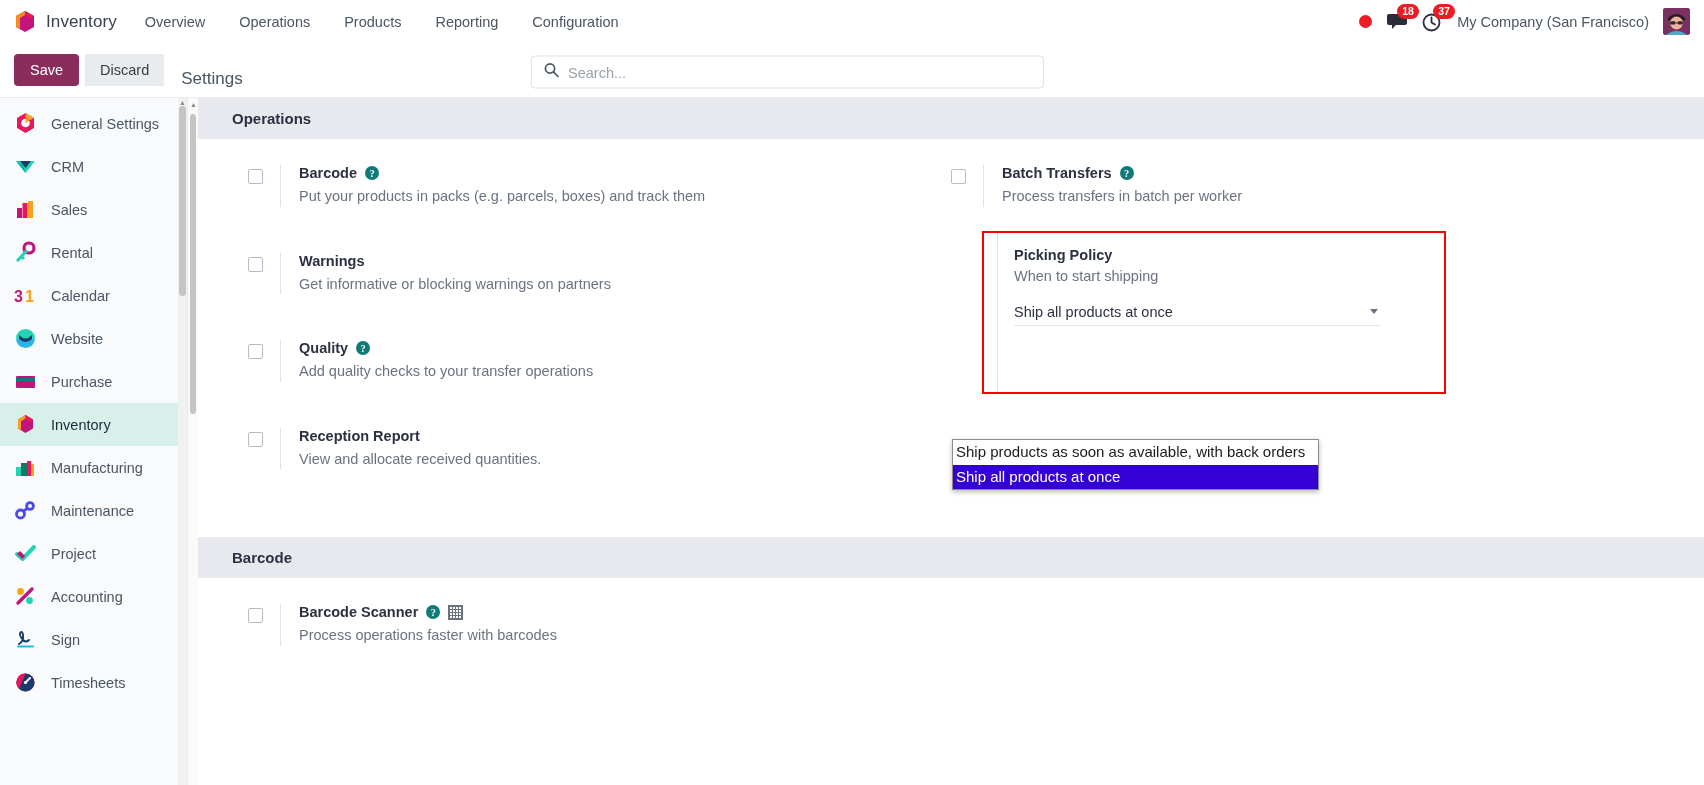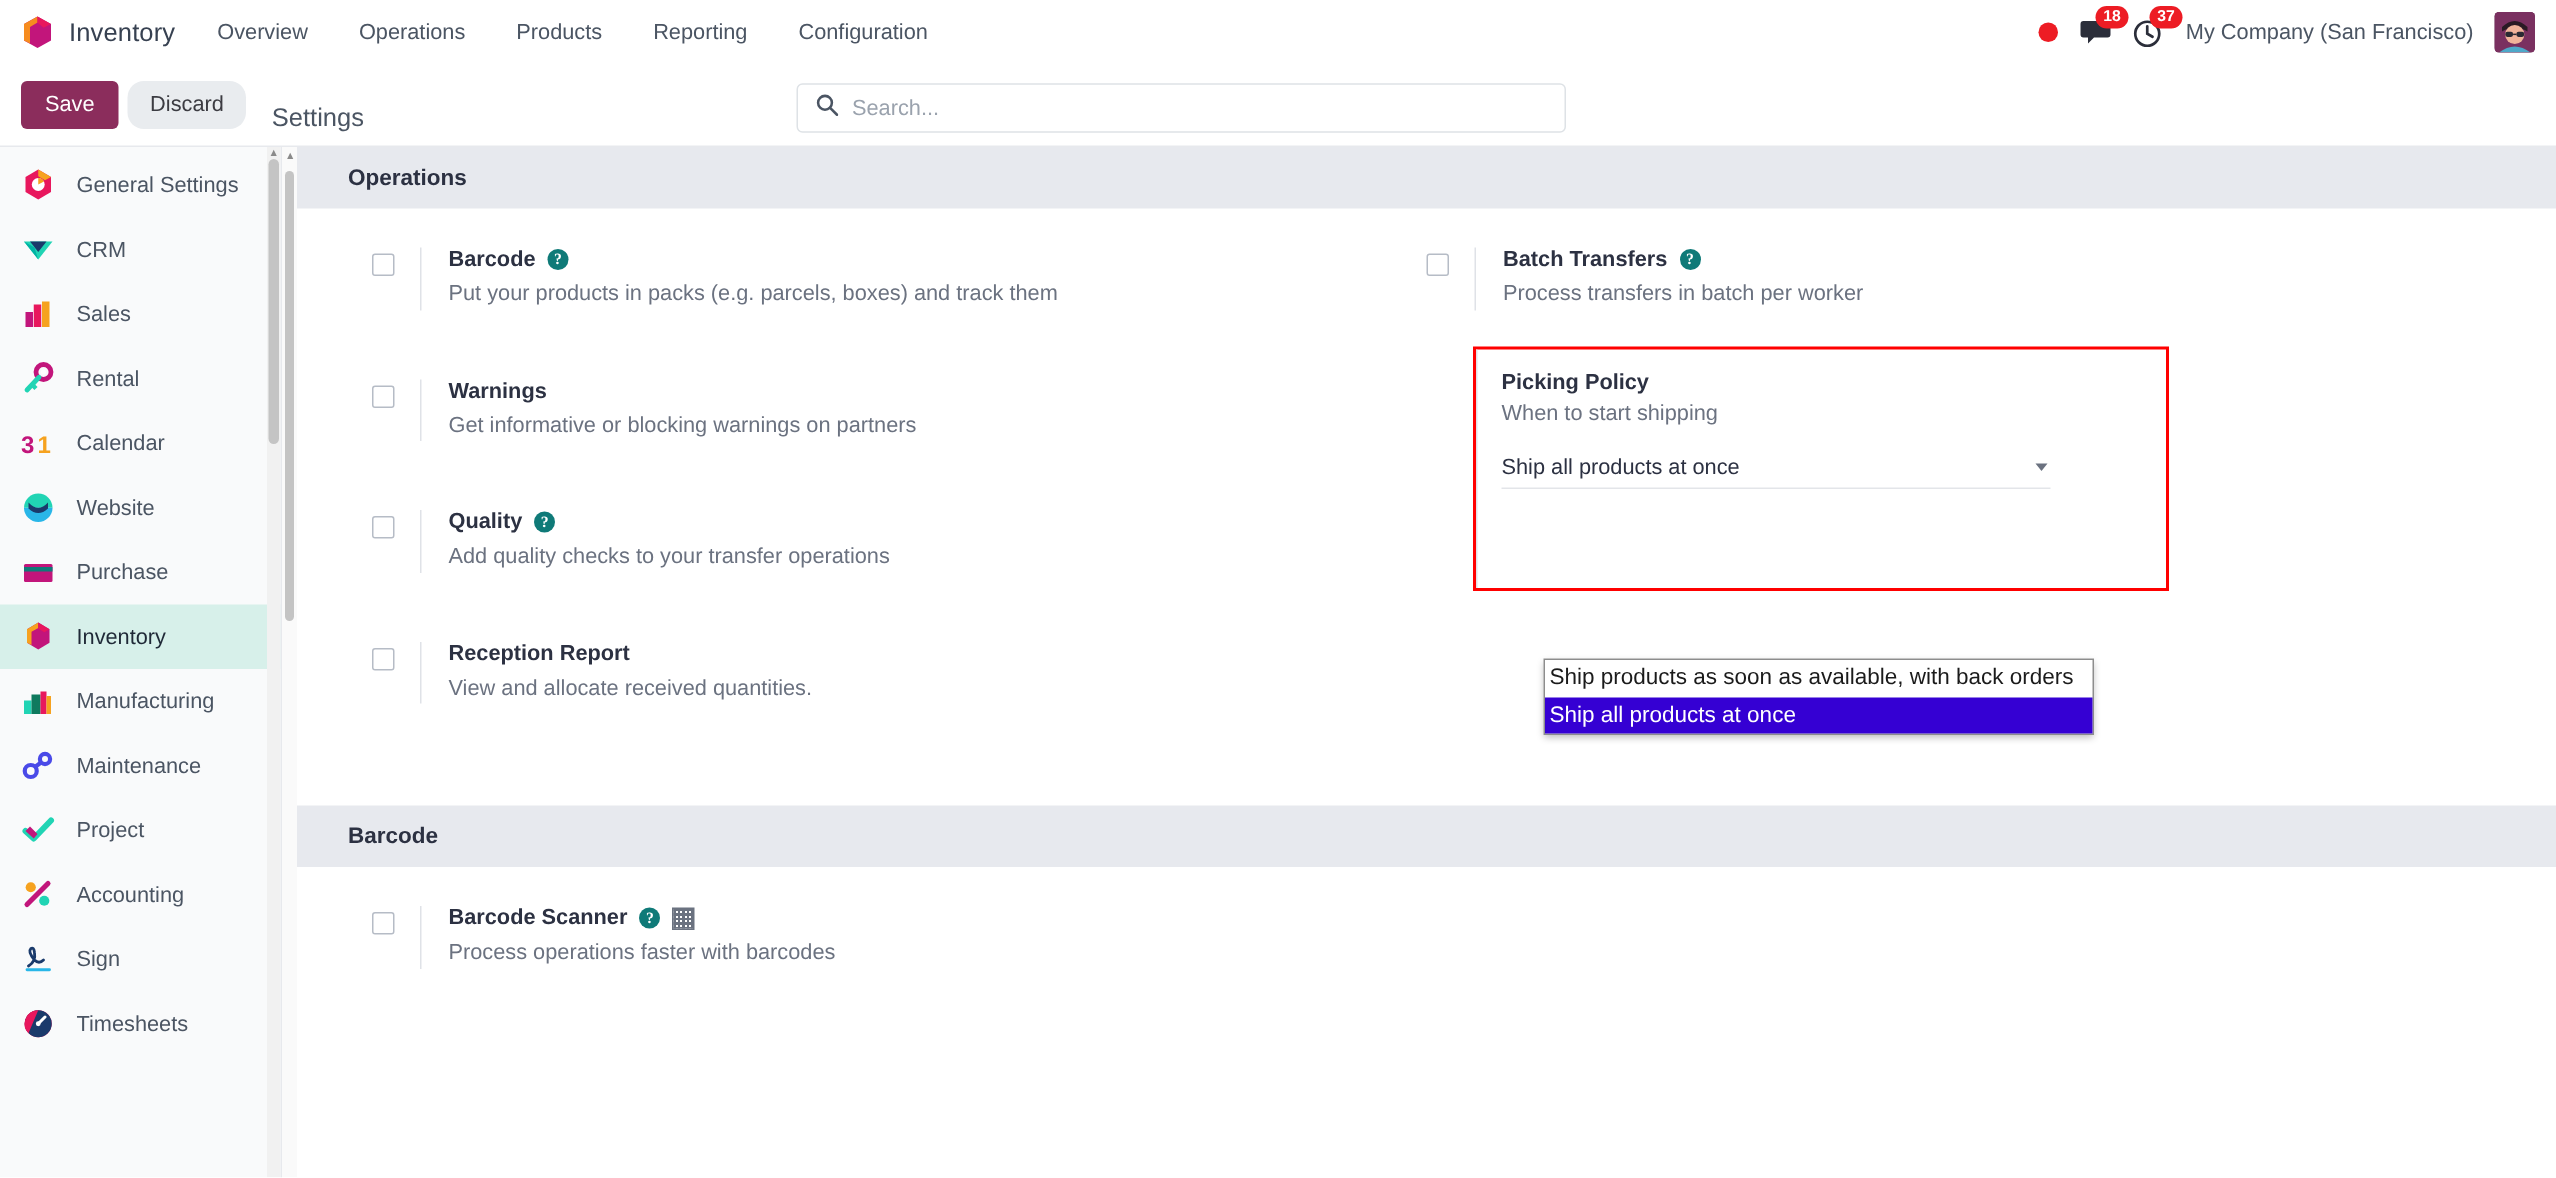--- a/index.html
+++ b/index.html
@@ -54,21 +54,21 @@
     display: flex; align-items: center; padding: 0 14px;
     border-bottom: 1px solid #e7e9ed;
     position: relative;
   }
   .btn-save {
     background: #8b2d5c; color: #ffffff; border: none; border-radius: 4px;
     font-size: 14.5px; padding: 8px 16px; cursor: pointer;
     font-family: inherit; font-weight: 400;
   }
   .btn-discard {
-    background: #e9ecef; color: #3c3c42; border: none; border-radius: 11px;
+    background: #e9ecef; color: #3c3c42; border: none; border-radius: 0;
     font-size: 14.5px; padding: 8px 15px; margin-left: 6px; cursor: pointer;
     font-family: inherit;
   }
   .page-title { font-size: 17px; color: #4b5563; margin-left: 17px; margin-top: 17px; }
   .search-wrap {
     position: absolute; left: 531px; top: 54%; transform: translateY(-50%);
     width: 513px;
   }
   .search-box {
     display: flex; align-items: center; gap: 9px;
@@ -168,40 +168,40 @@
     border: 1px solid #6b7280; background-color: #fff;
   }
 
   
   .picking-box {
     position: absolute; left: 784px; top: 133px;
     width: 464px; height: 163px;
     border: 2px solid #ff0000; background: #ffffff; z-index: 40;
   }
   .pick-inner {
-    border-left: 1px solid #dfe2e7; padding-left: 16px;
+    border-left: 1px solid #dfe2e7; margin-left: 13px; padding-left: 16px;
     padding-top: 14px; height: 100%;
   }
   .pick-title { font-size: 14.5px; font-weight: 700; color: #2c3142; }
   .pick-desc { font-size: 14.5px; color: #6b7280; margin-top: 5px; }
   .pick-select {
     margin-top: 20px; width: 366px; position: relative;
     border-bottom: 1px solid #e3e5e9; padding-bottom: 5px;
     display: flex; align-items: center; cursor: pointer;
   }
   .pick-select-val { font-size: 14.5px; color: #2c3142; }
   .caret {
     position: absolute; right: 2px; top: 5px;
     width: 0; height: 0; border-left: 4px solid transparent;
     border-right: 4px solid transparent; border-top: 5px solid #6b7280;
   }
 
   
   .dropdown {
-    position: absolute; left: 831px; top: 341px; width: 367px;
+    position: absolute; left: 754px; top: 341px; width: 367px;
     background: #ffffff; border: 1px solid #8d8d8d; z-index: 60;
     box-shadow: 0 2px 5px rgba(0,0,0,.28);
     font-size: 15px;
   }
   .dd-opt {
     padding: 2px 4px 3px 3px; color: #1b1b1b; white-space: nowrap;
     cursor: pointer; line-height: 1.3;
   }
   .dd-opt.sel { background: #3500d3; color: #ffffff; }
 

